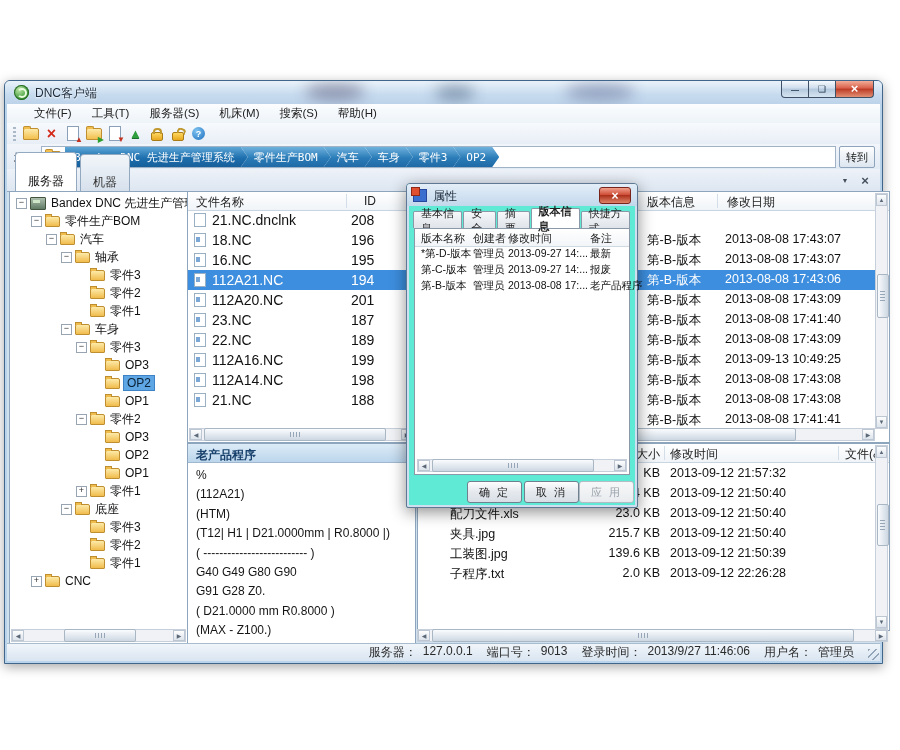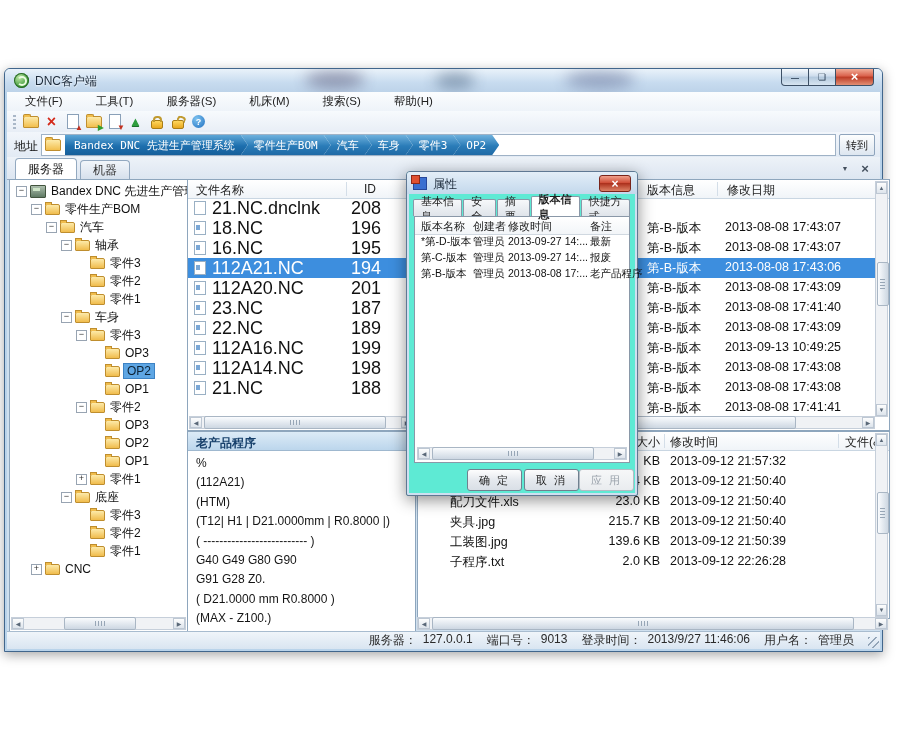--- a/index.html
+++ b/index.html
@@ -1,19 +1,19 @@
 <!DOCTYPE html>
 <html><head>
 <meta charset="utf-8">
 <style>
   html,body{margin:0;padding:0;background:#fff;}
   .screen{position:relative;width:900px;height:750px;background:#fff;overflow:hidden;
           font-family:"Liberation Sans","DejaVu Sans",sans-serif;-webkit-font-smoothing:antialiased;}
   
-  .window{position:absolute;left:4px;top:68px;width:877px;height:582px;
+  .window{position:absolute;left:4px;top:80px;width:877px;height:582px;
           background:#cfe0ef;border:1px solid #41668c;border-radius:6px 6px 0 0;
           box-shadow:0 3px 12px rgba(0,0,0,.35), inset 0 0 0 2px #b9d3ea;}
   
   .titlebar{position:absolute;left:0;top:0;right:0;height:23px;border-radius:5px 5px 0 0;
             background:linear-gradient(#e9f2fa,#c7dbef 60%,#bdd3e9);overflow:hidden;}
   .smudge{position:absolute;border-radius:50%;filter:blur(7px);opacity:.45;}
   .app-icon{position:absolute;left:9px;top:4px;width:15px;height:15px;border-radius:50%;
             background:radial-gradient(circle at 35% 30%,#bfe8a8,#3f9a3a 65%,#2a7328);
             box-shadow:inset 0 0 0 1px #2a6a28;}
   .app-icon::before{content:"";position:absolute;left:3px;top:3px;width:6px;height:6px;border-radius:50%;
@@ -24,21 +24,21 @@
        background:linear-gradient(#f6fafd,#cddcec 45%,#b3c8dd 50%,#d7e4f1);
        display:flex;align-items:center;justify-content:center;font-size:9px;color:#16293f;}
   .wcb.min{border-radius:0 0 0 4px;}
   .wcb.min::before{content:"—";font-size:8px;font-weight:bold;}
   .wcb.max::before{content:"❏";font-size:9px;}
   .wcb.close{width:37px;border-radius:0 0 4px 0;color:#fff;
        background:linear-gradient(#f2ac97,#d9604a 45%,#bc3a24 50%,#e28f74);}
   .wcb.close::before{content:"×";font-size:13px;font-weight:bold;line-height:10px;}
   
   .menubar{position:absolute;left:2px;top:23px;right:2px;height:19px;background:linear-gradient(#fbfdfe,#eef3f9);
-           border-bottom:1px solid #d7e2ee;display:flex;align-items:center;padding-left:8px;gap:13px;}
+           border-bottom:1px solid #d7e2ee;display:flex;align-items:center;padding-left:17px;gap:0;}
   .menu-item{font-size:11.5px;color:#222;padding:2px 10px;}
   
   .toolbar{position:absolute;left:2px;top:42px;right:2px;height:21px;background:linear-gradient(#f7fafd,#e8eef6);
            border-bottom:1px solid #cfdae8;display:flex;align-items:center;padding-left:6px;}
   .tgrip{width:3px;height:14px;margin-right:4px;background:repeating-linear-gradient(#aab8c8 0 2px,transparent 2px 4px);}
   .tool-btn{position:relative;width:21px;height:18px;display:inline-flex;align-items:center;justify-content:center;}
   .fold{width:14px;height:10px;background:linear-gradient(#fdeaa9,#f2bf4e);border:1px solid #bf8e2e;border-radius:2px 2px 1px 1px;position:relative;display:inline-block;}
   .fold::before{content:"";position:absolute;top:-3px;left:-1px;width:6px;height:2px;background:#f2bf4e;border:1px solid #bf8e2e;border-bottom:none;border-radius:2px 2px 0 0;}
   .pg{width:10px;height:13px;background:#fff;border:1px solid #8aa0b8;display:inline-block;}
   .ovr{position:absolute;right:0;bottom:-1px;font-size:8px;line-height:8px;}
@@ -64,21 +64,21 @@
          clip-path:polygon(0 0,calc(100% - 7px) 0,100% 50%,calc(100% - 7px) 100%,0 100%,7px 50%);}
   .crumb.first{margin-left:0;padding-left:9px;background:linear-gradient(#5ea6d6,#1d6fae 55%,#165f9a);
          clip-path:polygon(0 0,calc(100% - 7px) 0,100% 50%,calc(100% - 7px) 100%,0 100%);}
   .go-btn{position:absolute;right:5px;top:2px;width:34px;height:20px;font-size:11px;color:#222;
           background:linear-gradient(#fdfefe,#dde6f0);border:1px solid #8ea4bc;border-radius:2px;
           display:flex;align-items:center;justify-content:center;}
   
   .tabstrip{position:absolute;left:2px;top:88px;right:2px;height:22px;background:linear-gradient(#edf2f8,#dde6f1);
             border-bottom:1px solid #98abc2;}
   .tabs{position:absolute;left:8px;bottom:0;display:flex;align-items:flex-end;}
-  .tab{height:18px;padding:0 12px 0;font-size:12px;color:#333;margin-right:3px;
+  .tab{height:18px;padding:18px 12px 0;font-size:12px;color:#333;margin-right:3px;
        background:linear-gradient(#f2f6fa,#d6e0ec);border:1px solid #93a9c0;border-bottom:none;
        border-radius:4px 4px 0 0;display:flex;align-items:center;}
   .tab.active{background:#fff;height:20px;color:#111;position:relative;z-index:2;}
   .panelbtns{position:absolute;right:8px;top:4px;display:flex;gap:6px;}
   .pbtn{width:14px;height:14px;display:flex;align-items:center;justify-content:center;color:#44505e;font-weight:bold;}
   .pbtn.menu::before{content:"▼";font-size:7px;}
   .pbtn.close::before{content:"×";font-size:13px;}
   
   .panel{position:absolute;background:#fff;border:1px solid #8ea6bd;}
   .tree-panel{left:4px;top:110px;width:177px;height:451px;}
@@ -97,21 +97,21 @@
   
   .file-panel{left:182px;top:110px;width:227px;height:250px;}
   .version-panel{left:412px;top:110px;width:471px;height:250px;}
   .attach-panel{left:412px;top:362px;width:471px;height:186px;}
   .preview-panel{left:182px;top:362px;width:227px;height:199px;}
   .colheader{position:absolute;left:0;top:0;right:0;height:18px;background:linear-gradient(#ffffff,#f0f4f8);
              border-bottom:1px solid #c9d6e2;font-size:12px;color:#222;}
   .colheader span{position:absolute;top:2px;}
   .colsep{position:absolute;top:2px;width:1px;height:14px;background:#d4dee8;}
   .rows{position:absolute;left:0;top:18px;right:0;}
-  .lrow{position:relative;height:20px;display:flex;align-items:center;padding-left:6px;font-size:18px;color:#111;}
+  .lrow{position:relative;height:20px;display:flex;align-items:center;padding-left:6px;font-size:14px;color:#111;}
   .lrow.sel{background:#3d8ede;color:#fff;}
   .pgi{flex:none;width:10px;height:12px;background:#fff;border:1px solid #9ab0c4;margin-right:6px;position:relative;}
   .pgi.nc::after{content:"";position:absolute;left:1px;top:3px;width:4px;height:5px;background:#7aa7d6;}
   .lrow .fid{position:absolute;left:163px;}
   .vrow{position:relative;height:20px;font-size:12.5px;color:#111;}
   .vrow.sel{background:#3d8ede;color:#fff;}
   .vrow .vname{position:absolute;left:229px;top:2px;}
   .vrow .vdate{position:absolute;left:307px;top:2px;}
   .arow{position:relative;height:20px;font-size:12.5px;color:#111;}
   .arow .aname{position:absolute;left:32px;top:2px;}

